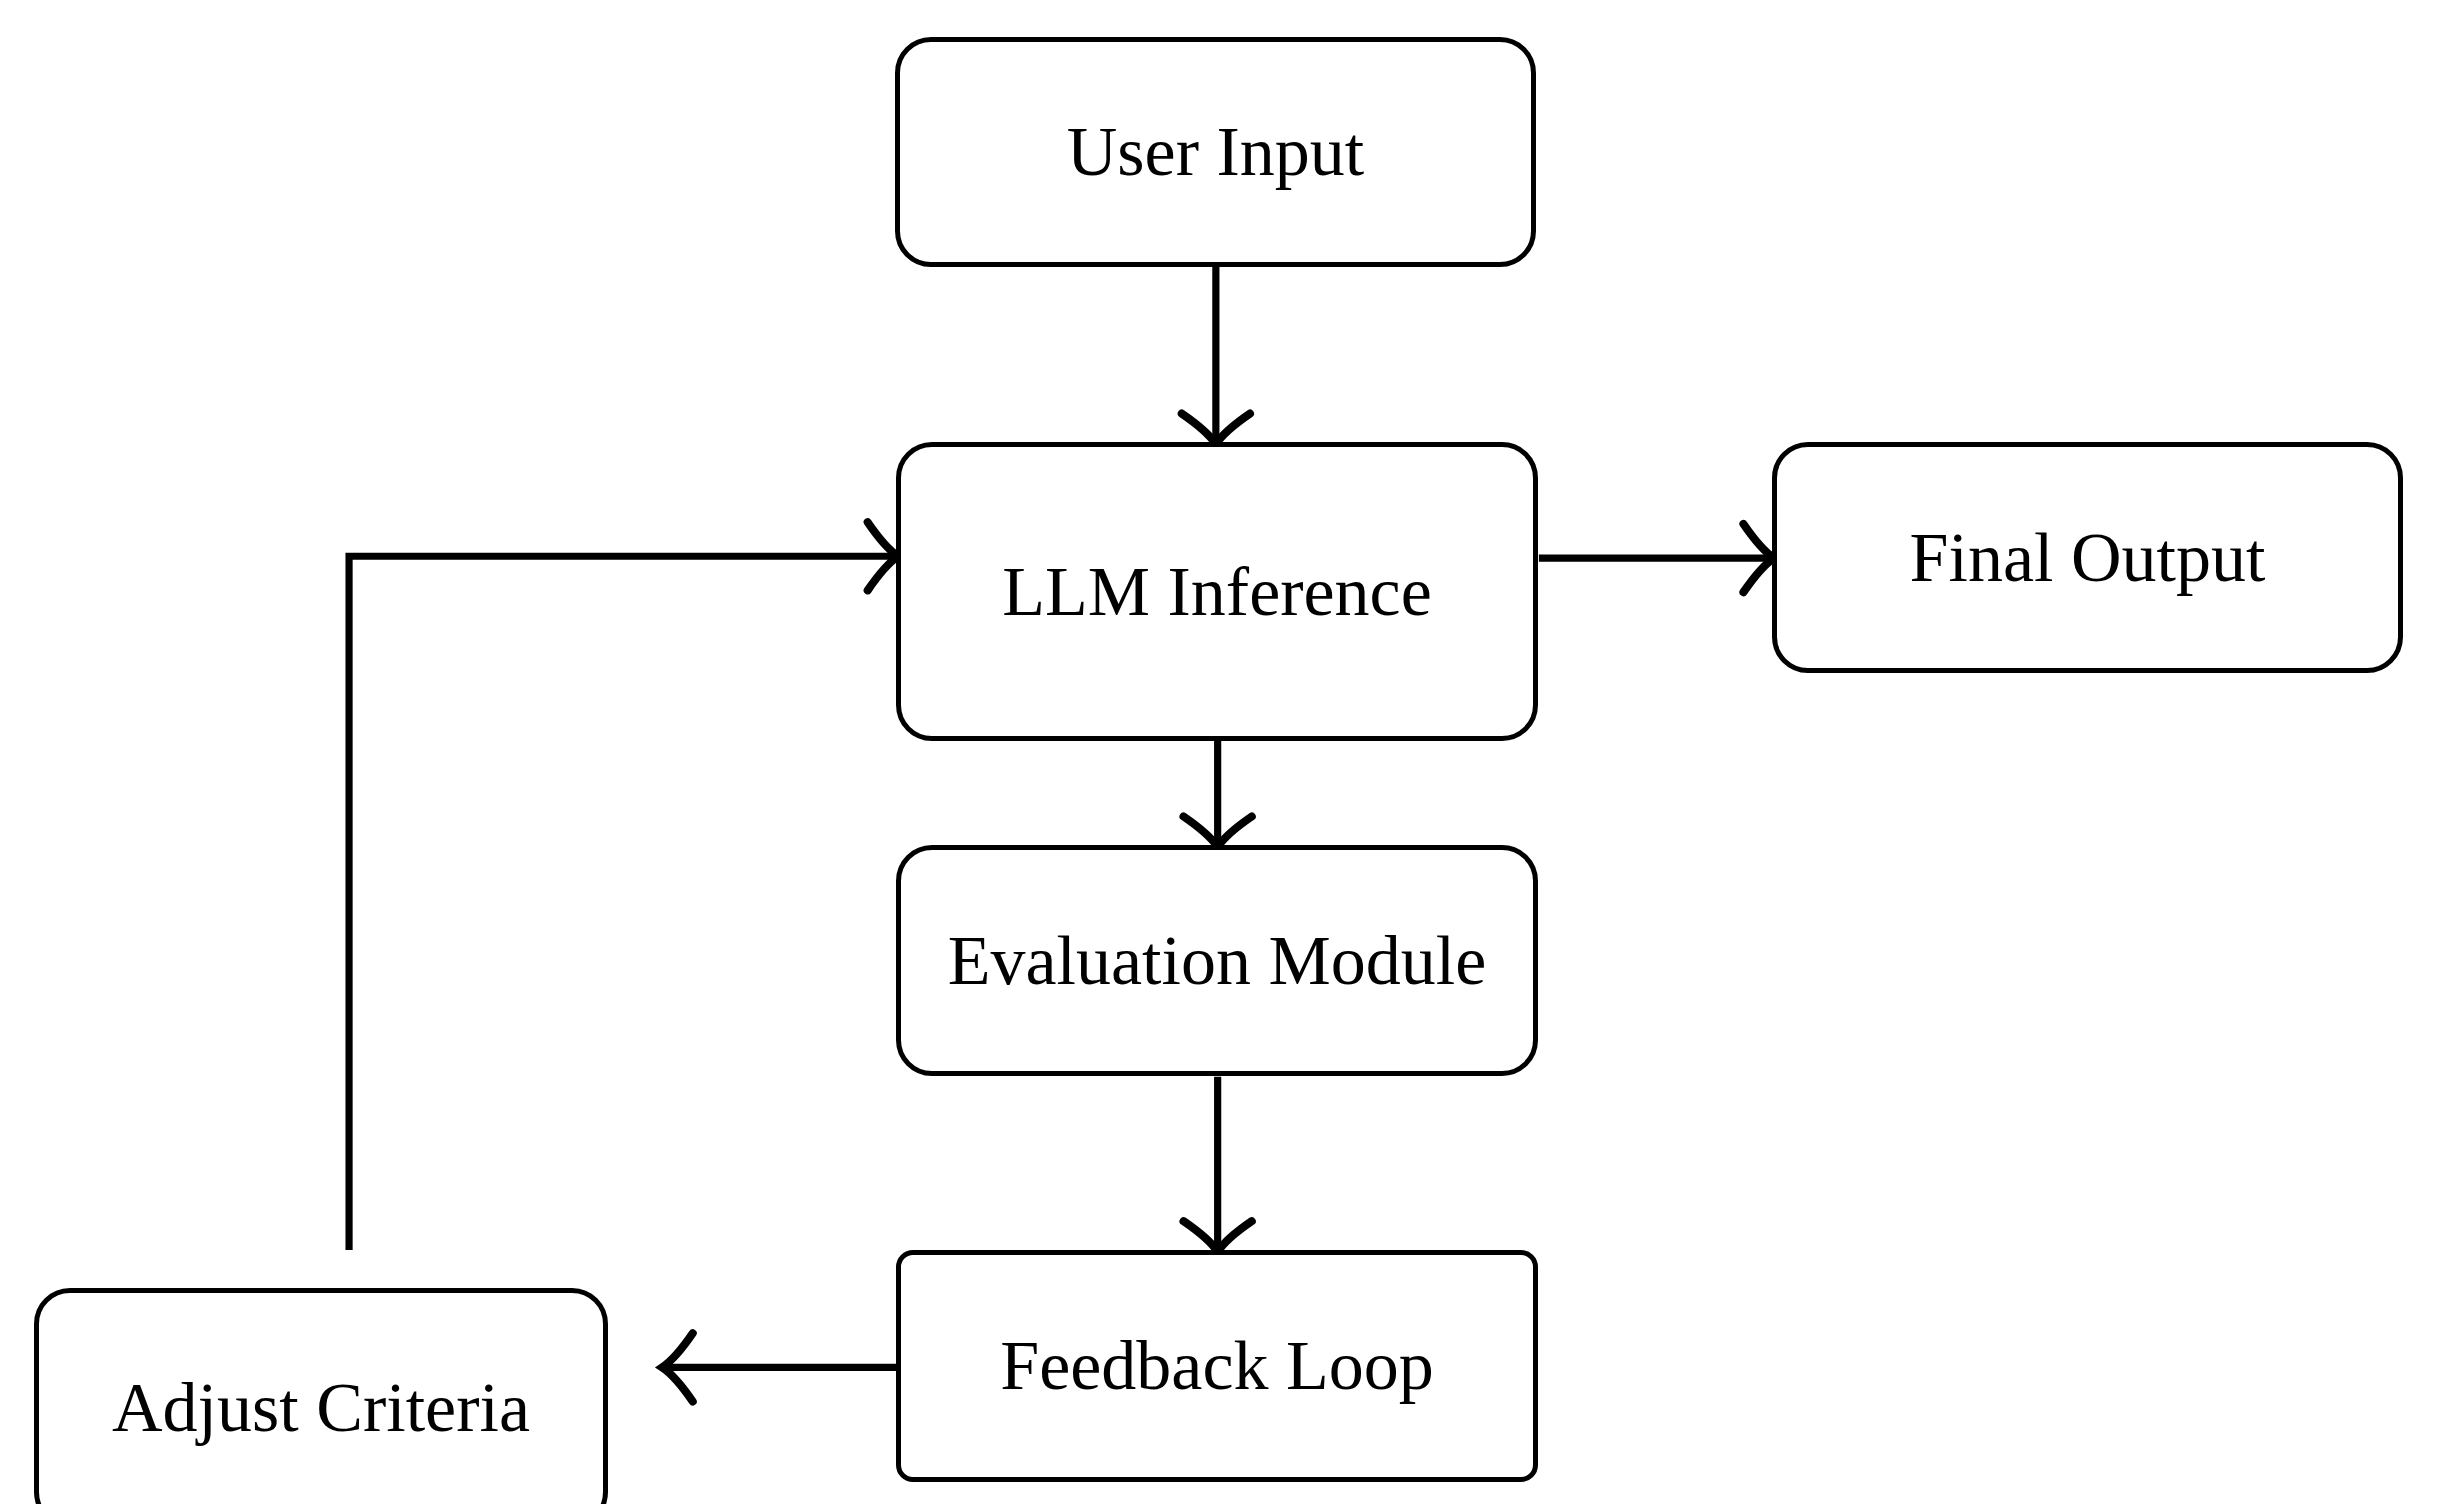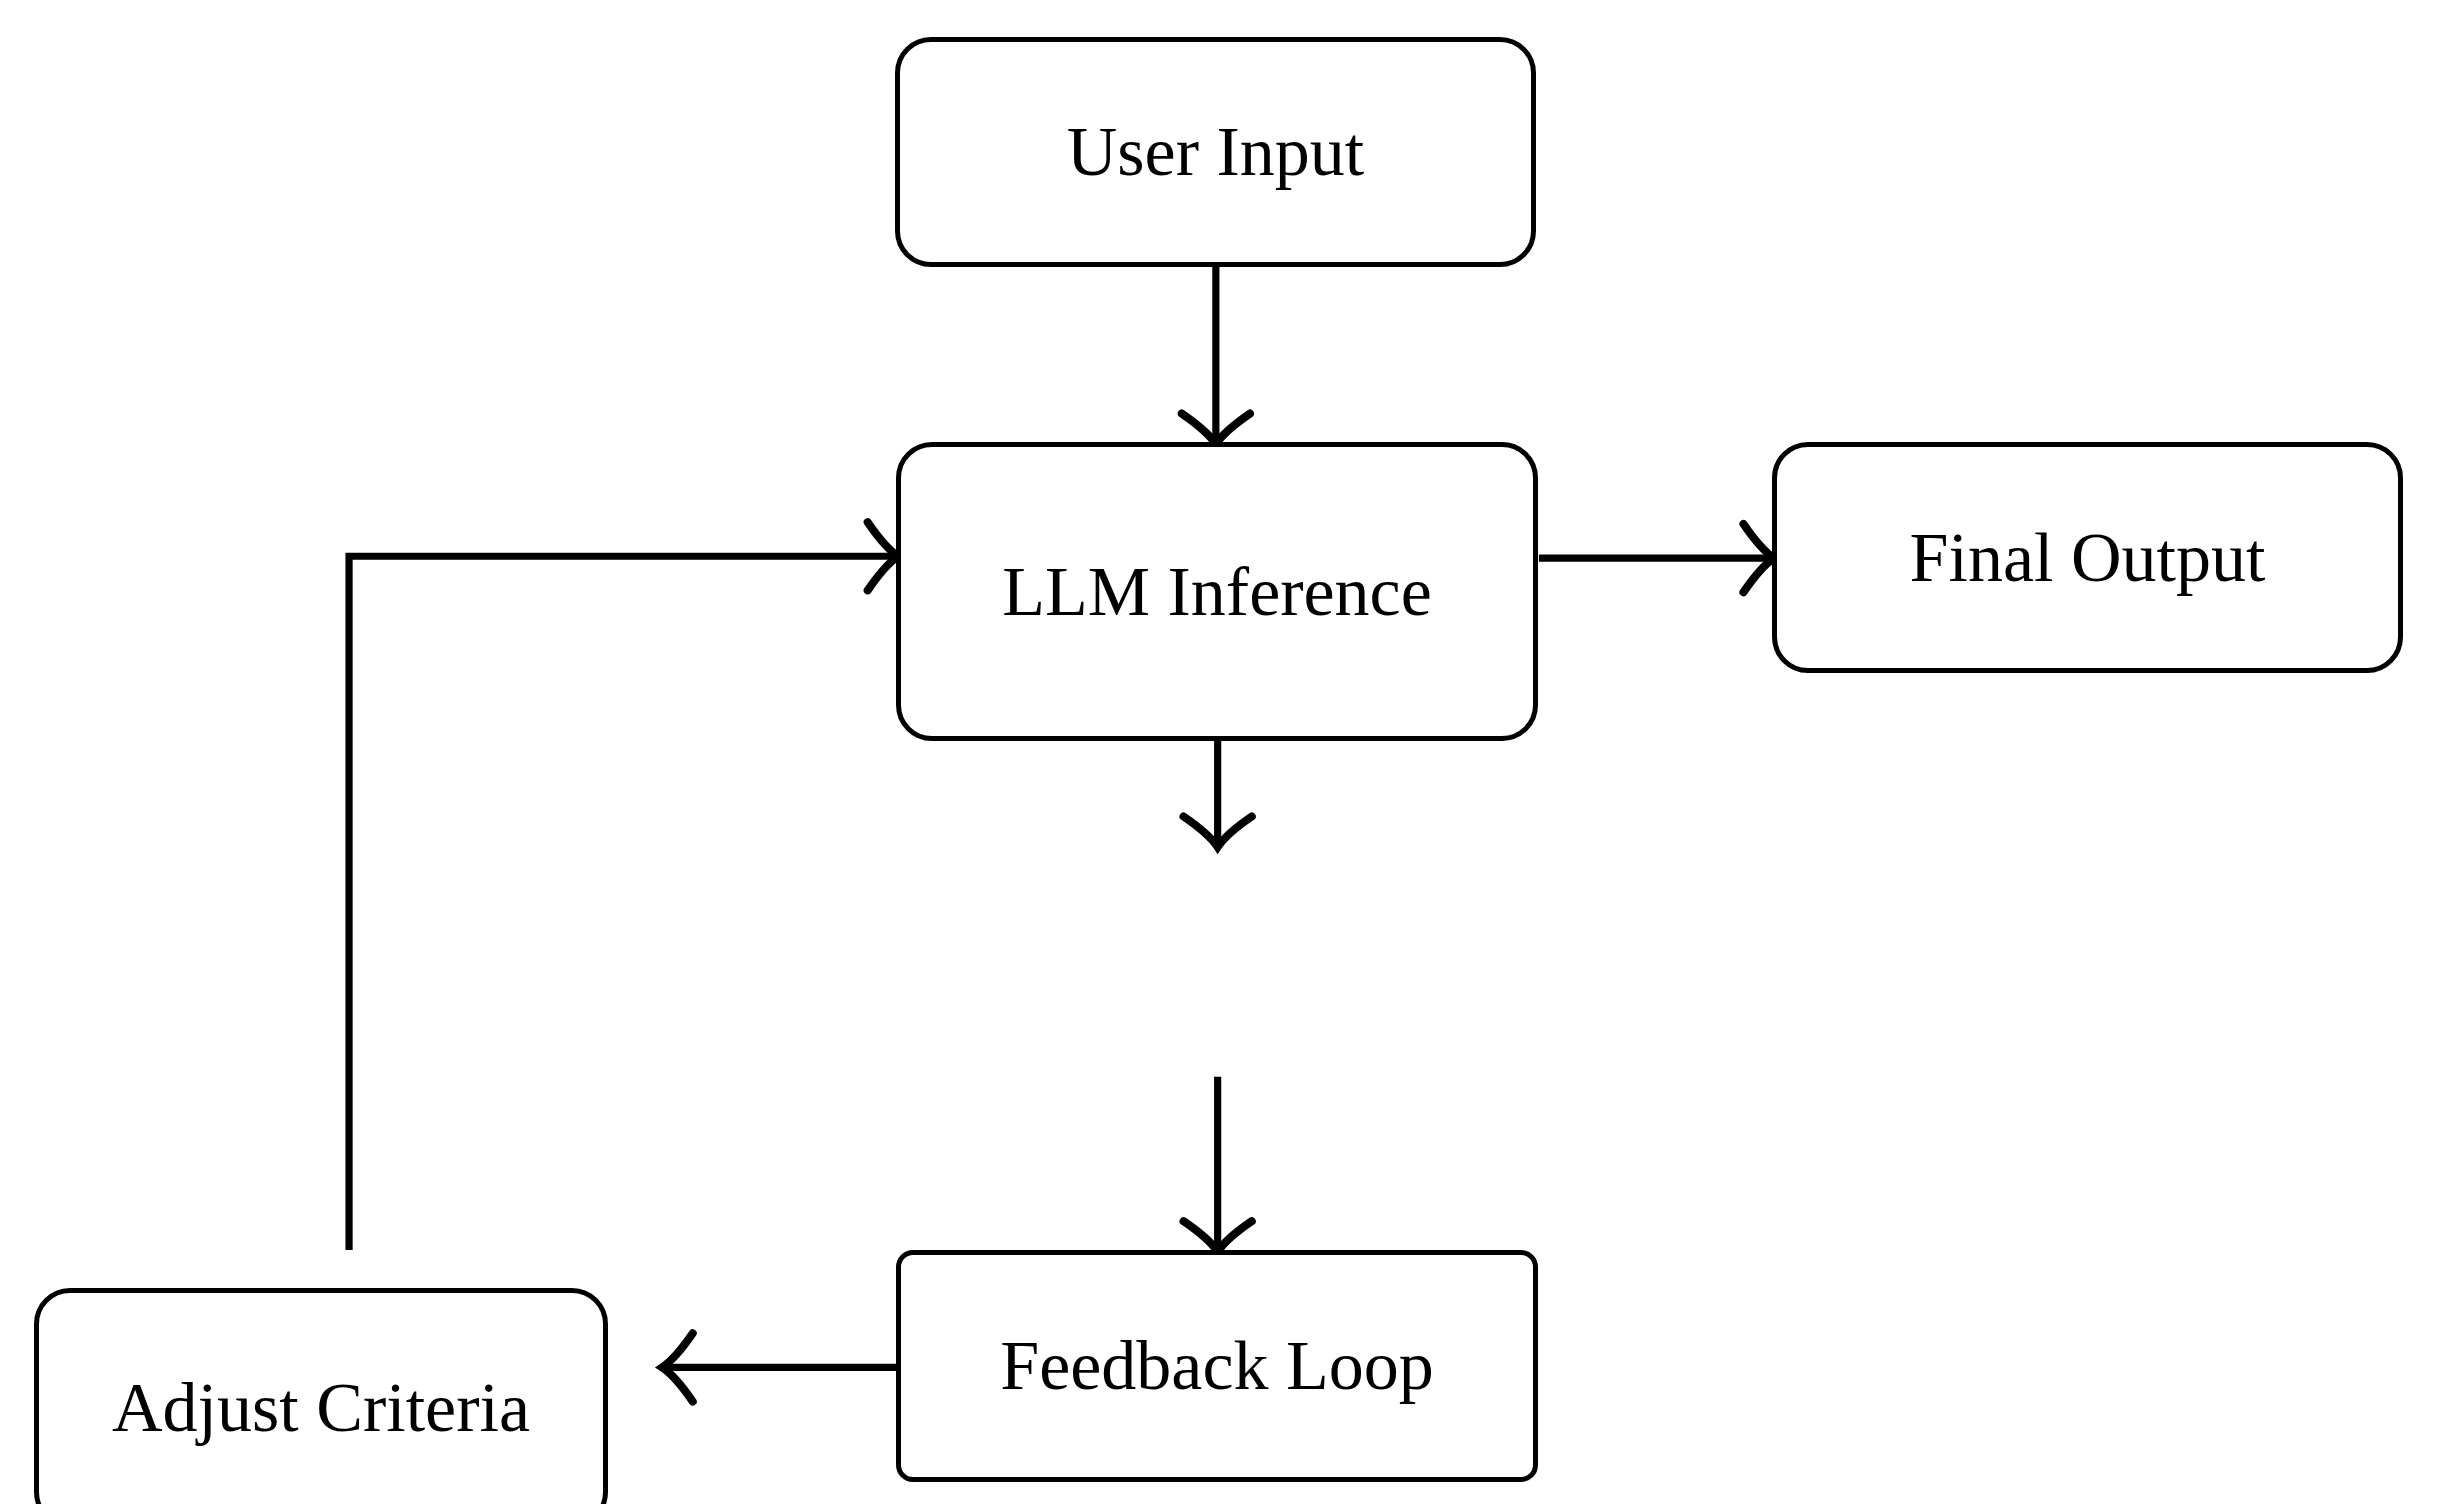--- a/index.html
+++ b/index.html
@@ -104,20 +104,23 @@
   </div>
 
   <div class="node node-llm-inference">
     <span>LLM Inference</span>
   </div>
 
   <div class="node node-final-output">
     <span>Final Output</span>
   </div>
 
+  <div class="node node-evaluation-module">
+    <span>Evaluation Module</span>
+  </div>
 
   <div class="node node-feedback-loop">
     <span>Feedback Loop</span>
   </div>
 
   <div class="node node-adjust-criteria">
     <span>Adjust Criteria</span>
   </div>
 
 </div>

